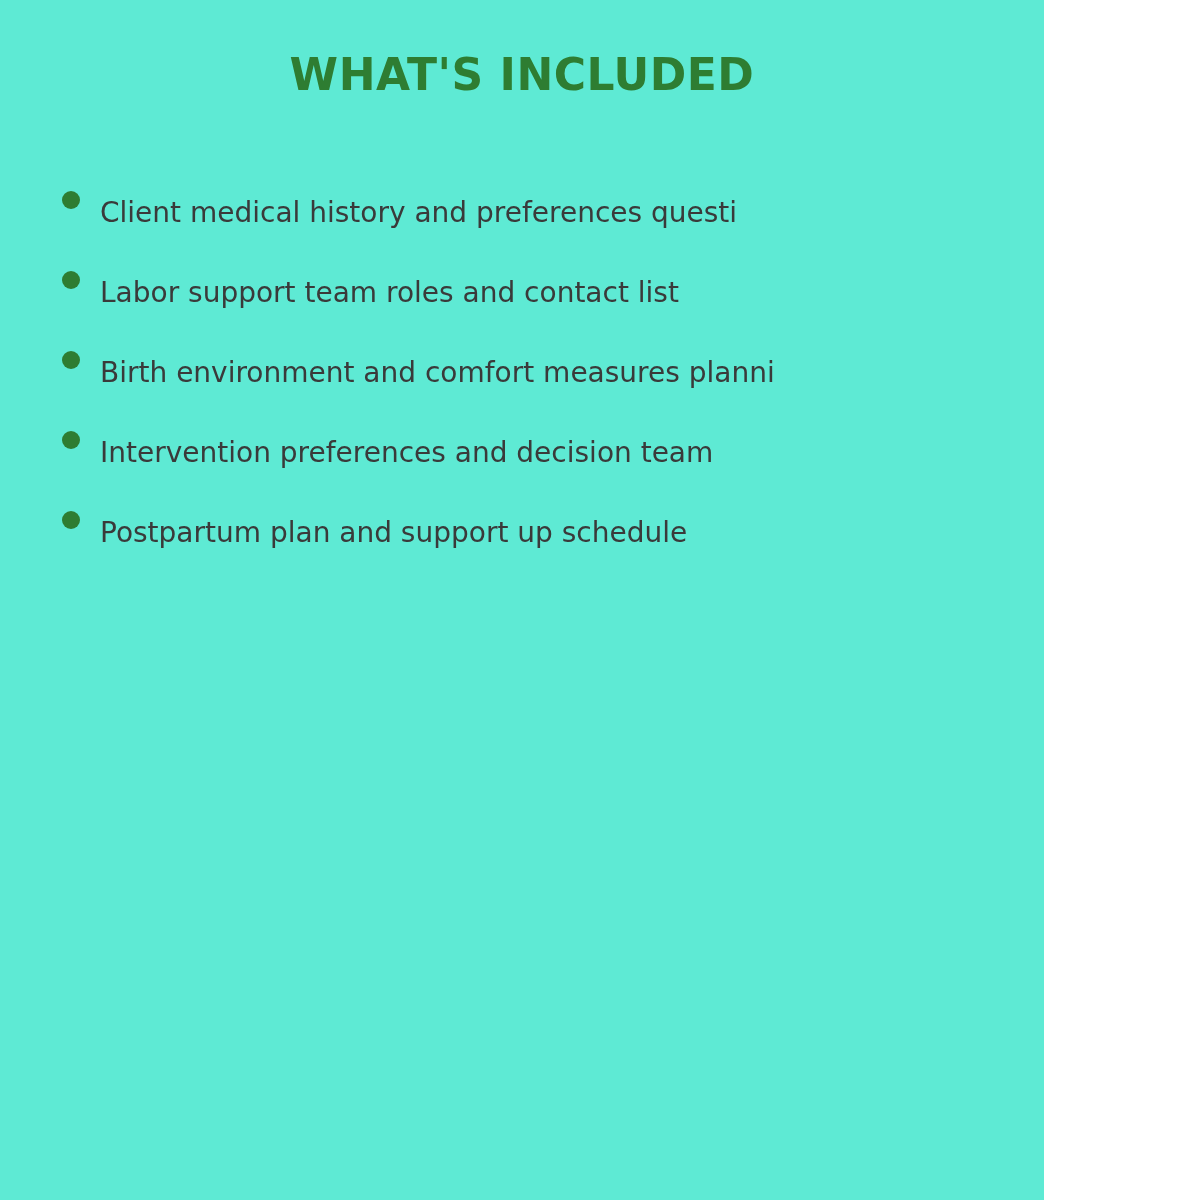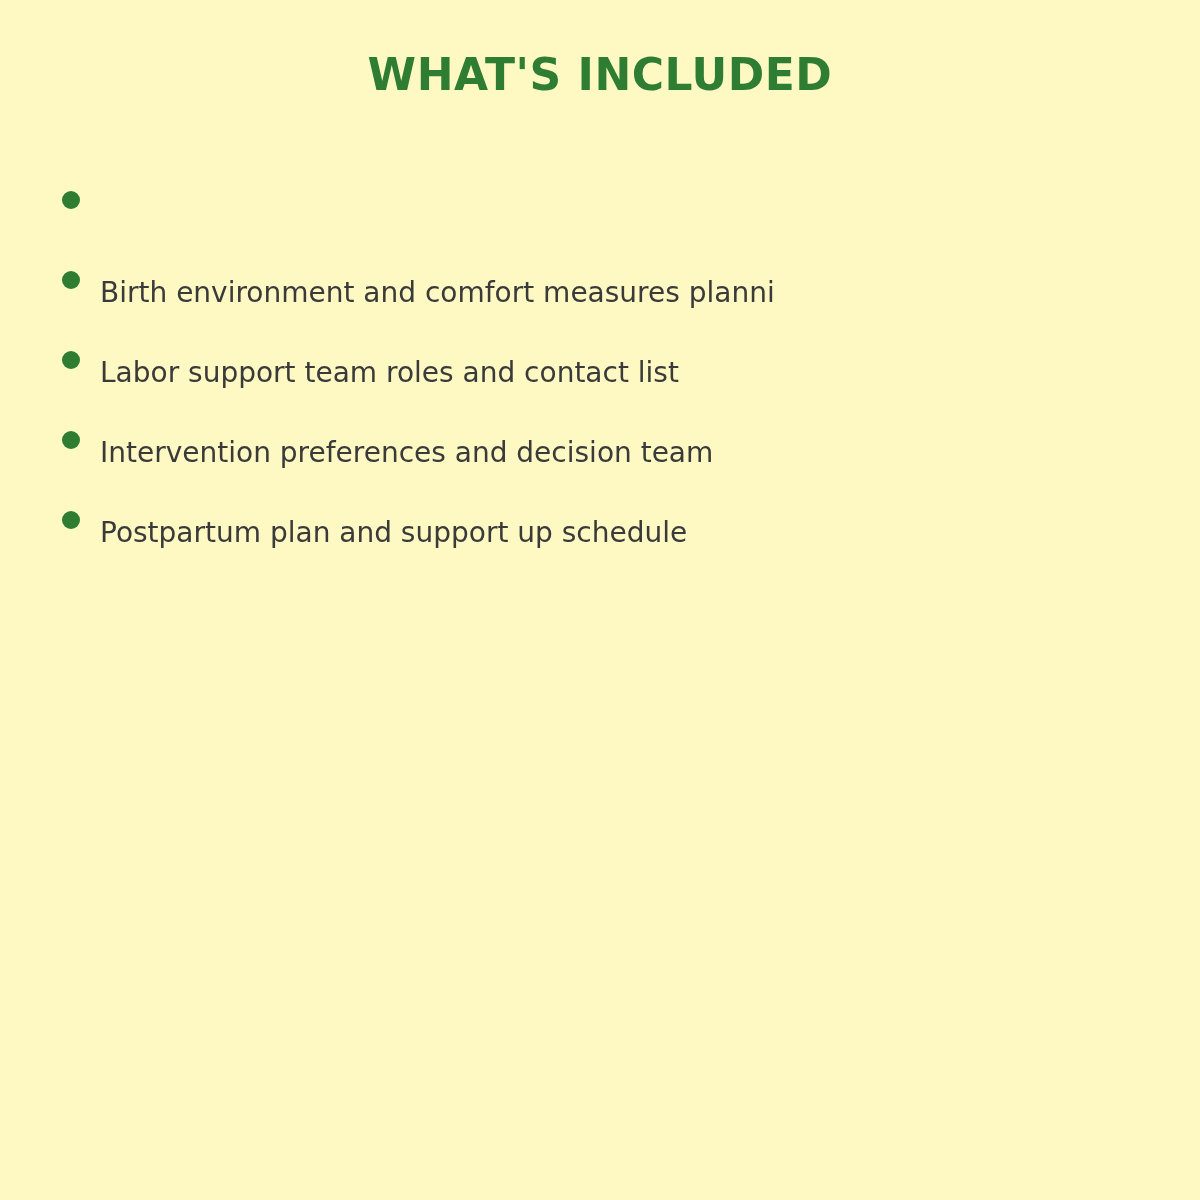--- a/index.html
+++ b/index.html
@@ -9,23 +9,23 @@
   * { margin: 0; padding: 0; box-sizing: border-box; }
   html, body {
     width: 1200px;
     height: 1200px;
     background: #ffffff;
     font-family: "DejaVu Sans", "Liberation Sans", sans-serif;
     overflow: hidden;
   }
   .page {
     position: relative;
-    width: 1200px;
+    width: 1044px;
     height: 1200px;
-    background: #fef9c3;
+    background: #5eead4;
   }
   .title {
     position: absolute;
     top: 49px;
     left: 0;
     width: 100%;
     text-align: center;
     font-size: 44px;
     line-height: 52px;
     font-weight: bold;
@@ -63,28 +63,29 @@
 </style>
 </head>
 <body>
 
 <div class="page">
   <h1 class="title">WHAT'S INCLUDED</h1>
 
   <ul class="items">
     <li class="item">
       <span class="bullet"></span>
+      <span class="item-text">Client medical history and preferences questi</span>
+    </li>
+    <li class="item">
+      <span class="bullet"></span>
+      <span class="item-text">Labor support team roles and contact list</span>
     </li>
     <li class="item">
       <span class="bullet"></span>
       <span class="item-text">Birth environment and comfort measures planni</span>
-    </li>
-    <li class="item">
-      <span class="bullet"></span>
-      <span class="item-text">Labor support team roles and contact list</span>
     </li>
     <li class="item">
       <span class="bullet"></span>
       <span class="item-text">Intervention preferences and decision team</span>
     </li>
     <li class="item">
       <span class="bullet"></span>
       <span class="item-text">Postpartum plan and support up schedule</span>
     </li>
   </ul>

